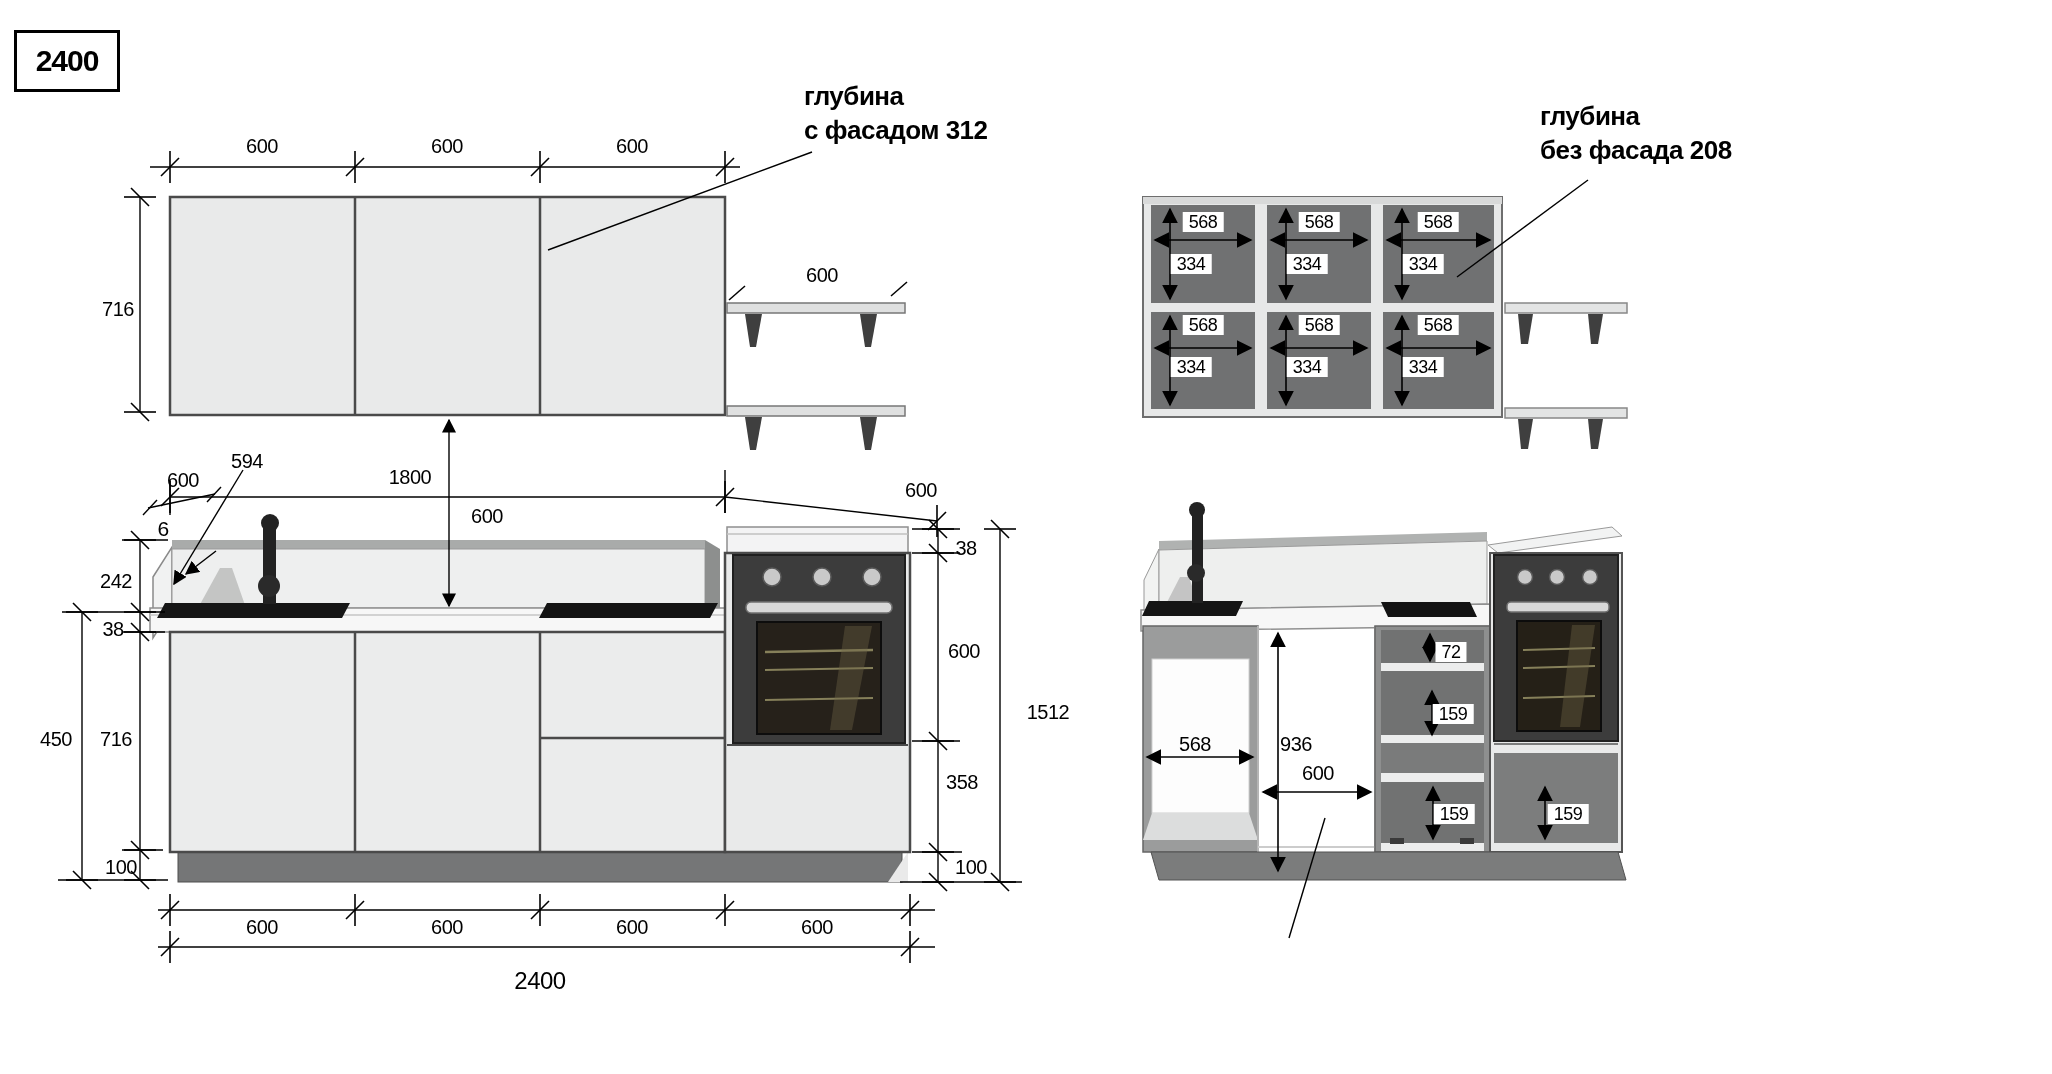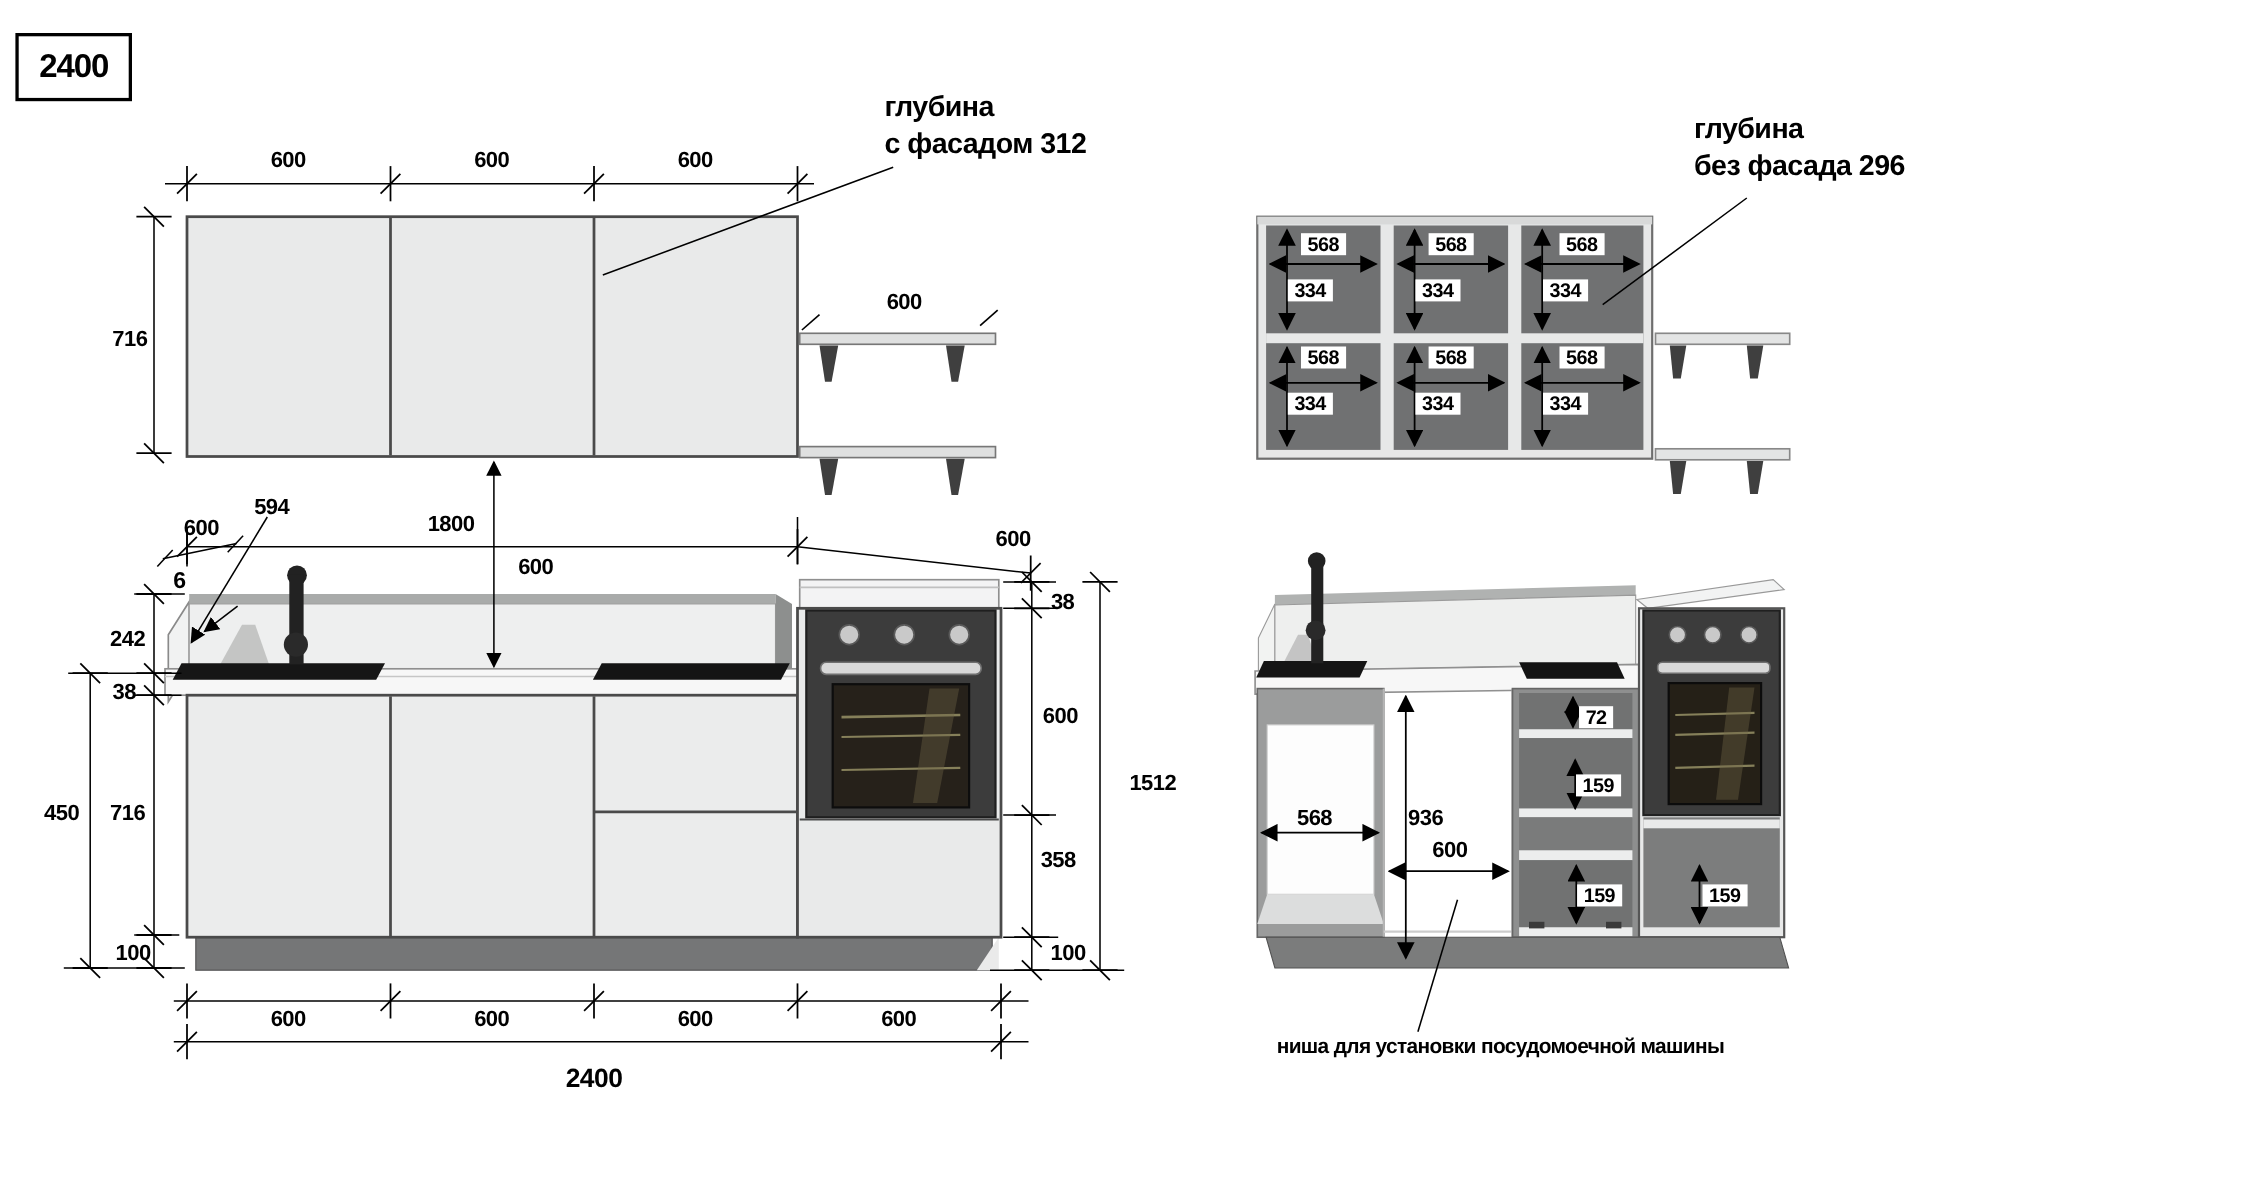--- a/index.html
+++ b/index.html
@@ -1,18 +1,18 @@
 <!DOCTYPE html>
 <html><head>
 <meta charset="utf-8">
 <style>
   html,body{margin:0;padding:0;background:#fff}
   .canvas{position:relative;width:1838px;height:1074px;font-family:"Liberation Sans",sans-serif;color:#000;overflow:hidden}
   .layer{position:absolute;left:0;top:0;width:2052px;height:1074px}
-  .dim{position:absolute;transform:translate(-50%,-50%);font-weight:bold;font-size:20px;letter-spacing:-0.5px;white-space:nowrap;line-height:1}
+  .dim{position:absolute;transform:translate(-50%,-50%);font-weight:normal;font-size:20px;letter-spacing:-0.5px;white-space:nowrap;line-height:1}
   .dim.lg{font-size:24px}
   .dim.md{font-size:21px}
   .dim.box{background:#fff;padding:1px 6px;font-size:18px}
   .callout{position:absolute;font-weight:bold;font-size:26px;letter-spacing:-0.5px;line-height:1.3;white-space:nowrap}
   .note{position:absolute;transform:translate(-50%,-50%);font-weight:bold;font-size:19px;letter-spacing:-0.6px;white-space:nowrap}
   .titlebox{position:absolute;left:14px;top:30px;width:100px;height:56px;border:3px solid #000;display:flex;align-items:center;justify-content:center;font-weight:bold;font-size:30px;letter-spacing:-1px}
 </style>
 </head>
 <body>
 
@@ -300,21 +300,21 @@
   <div class="dim" style="left:1048px;top:712px">1512</div>
 
   <div class="dim" style="left:262px;top:927px">600</div>
   <div class="dim" style="left:447px;top:927px">600</div>
   <div class="dim" style="left:632px;top:927px">600</div>
   <div class="dim" style="left:817px;top:927px">600</div>
   <div class="dim lg" style="left:540px;top:981px">2400</div>
 
   <div class="callout" style="left:1540px;top:100px">
     <div>глубина</div>
-    <div>без фасада 296</div>
+    <div>без фасада 208</div>
   </div>
 
   <div class="dim box" style="left:1203px;top:222px">568</div>
   <div class="dim box" style="left:1319px;top:222px">568</div>
   <div class="dim box" style="left:1438px;top:222px">568</div>
   <div class="dim box" style="left:1191px;top:264px">334</div>
   <div class="dim box" style="left:1307px;top:264px">334</div>
   <div class="dim box" style="left:1423px;top:264px">334</div>
   <div class="dim box" style="left:1203px;top:325px">568</div>
   <div class="dim box" style="left:1319px;top:325px">568</div>
@@ -323,15 +323,14 @@
   <div class="dim box" style="left:1307px;top:367px">334</div>
   <div class="dim box" style="left:1423px;top:367px">334</div>
 
   <div class="dim" style="left:1195px;top:744px">568</div>
   <div class="dim" style="left:1296px;top:744px">936</div>
   <div class="dim" style="left:1318px;top:773px">600</div>
   <div class="dim box" style="left:1451px;top:652px">72</div>
   <div class="dim box" style="left:1453px;top:714px">159</div>
   <div class="dim box" style="left:1454px;top:814px">159</div>
   <div class="dim box" style="left:1568px;top:814px">159</div>
-  <div class="note" style="left:1364px;top:952px">ниша для установки посудомоечной машины</div>
 
 </div>
 
 </body></html>

